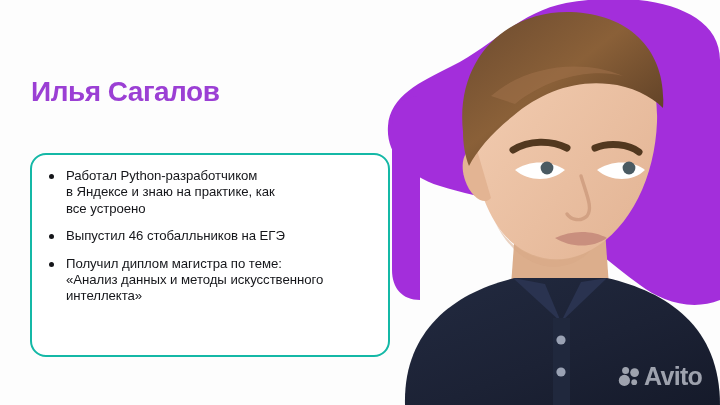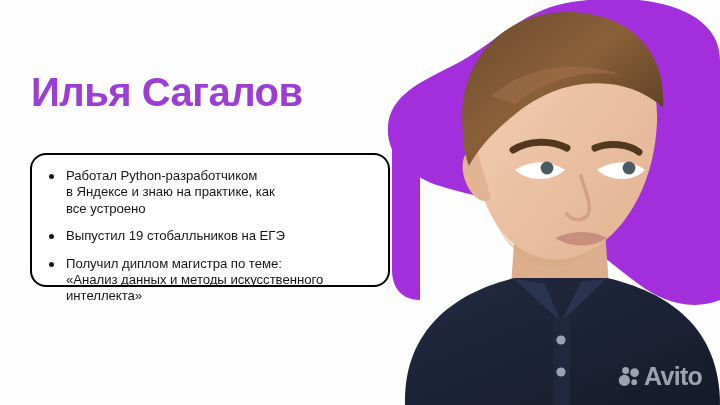--- a/index.html
+++ b/index.html
@@ -20,34 +20,34 @@
   .blob-wrap{position:absolute;inset:0;overflow:hidden;pointer-events:none;}
   .blob-svg{position:absolute;top:0;left:0;width:720px;height:405px;}
 
   
   .person{position:absolute;top:0;left:395px;width:325px;height:405px;overflow:hidden;}
   .person svg{display:block;width:325px;height:405px;}
 
   
   .name{
     position:absolute;left:31px;top:69px;
-    font-size:40px;line-height:46px;
+    font-size:28px;line-height:46px;
     font-weight:700;
     letter-spacing:-0.5px;
     color:#9B3FD4;
     white-space:nowrap;
   }
 
   
   .card{
     position:absolute;left:30px;top:153px;
-    width:360px;height:134px;
+    width:360px;height:204px;
     box-sizing:border-box;
     background:#ffffff;
-    border:2px solid #000000;
+    border:2px solid #14b8a6;
     border-radius:16px;
     padding:13px 16px 10px 16px;
   }
   .bullets{list-style:none;margin:0;padding:0;}
   .bullets li{
     position:relative;
     padding-left:18px;
     margin-bottom:11px;
     font-size:13.2px;
     line-height:16.4px;
@@ -172,21 +172,21 @@
   <div class="card">
     <ul class="bullets">
       <li>
         <span class="dot"></span>
         <span class="txt">Работал Python-разработчиком
 в Яндексе и знаю на практике, как
 все устроено</span>
       </li>
       <li>
         <span class="dot"></span>
-        <span class="txt">Выпустил 19 стобалльников на ЕГЭ</span>
+        <span class="txt">Выпустил 46 стобалльников на ЕГЭ</span>
       </li>
       <li>
         <span class="dot"></span>
         <span class="txt">Получил диплом магистра по теме:
 «Анализ данных и методы искусственного
 интеллекта»</span>
       </li>
     </ul>
   </div>
 

